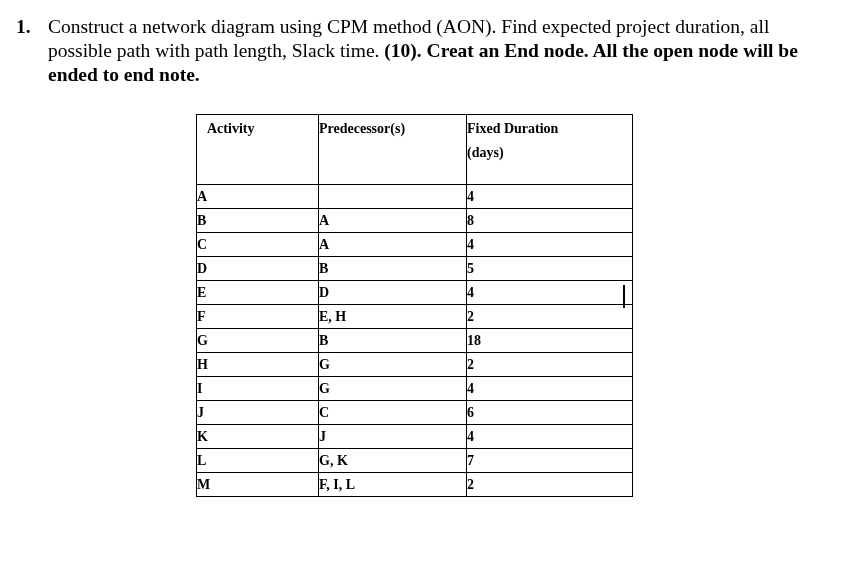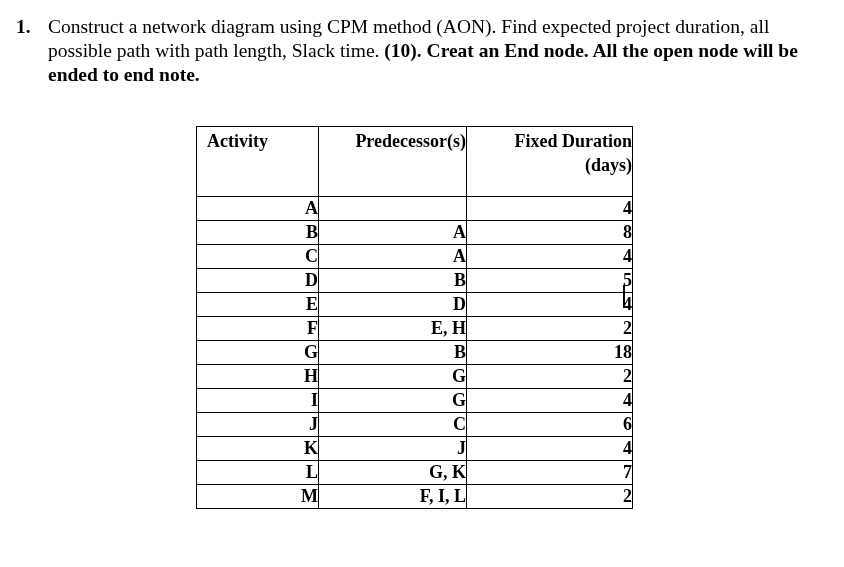--- a/index.html
+++ b/index.html
@@ -2,23 +2,23 @@
 <html><head>
 <meta charset="utf-8">
 <style>
   html, body { margin: 0; padding: 0; background: #ffffff; }
   body { width: 844px; height: 567px; position: relative; overflow: hidden;
          font-family: "Liberation Serif", "DejaVu Serif", serif; color: #000; }
   .question { position: absolute; left: 16px; top: 15px; width: 820px; font-size: 19.5px; line-height: 24px; }
   .q-num { position: absolute; left: 0; top: 0; font-weight: bold; }
   .q-text { position: absolute; left: 32px; top: 0; width: 790px; }
   .q-text .b { font-weight: bold; }
-  table.grid { position: absolute; left: 196px; top: 126px; border-collapse: collapse;
-               font-size: 18px; font-weight: bold; }
-  table.grid td, table.grid th { border: 1.5px solid #000; padding: 0; text-align: right; vertical-align: middle; }
+  table.grid { position: absolute; left: 196px; top: 114px; border-collapse: collapse;
+               font-size: 14px; font-weight: bold; }
+  table.grid td, table.grid th { border: 1.5px solid #000; padding: 0; text-align: left; vertical-align: middle; }
   table.grid th { vertical-align: top; font-weight: bold; height: 67px; line-height: 24px; padding-top: 2px; }
   table.grid th.left { text-align: left; padding-left: 10px; }
   table.grid td { height: 23px; line-height: 23px; }
   .c1 { width: 111px; } .c2 { width: 147px; } .c3 { width: 165px; }
   .cursor { position: absolute; left: 623px; top: 285px; width: 1.5px; height: 23px; background: #000; }
 </style>
 </head>
 <body>
 
 <div class="question">

